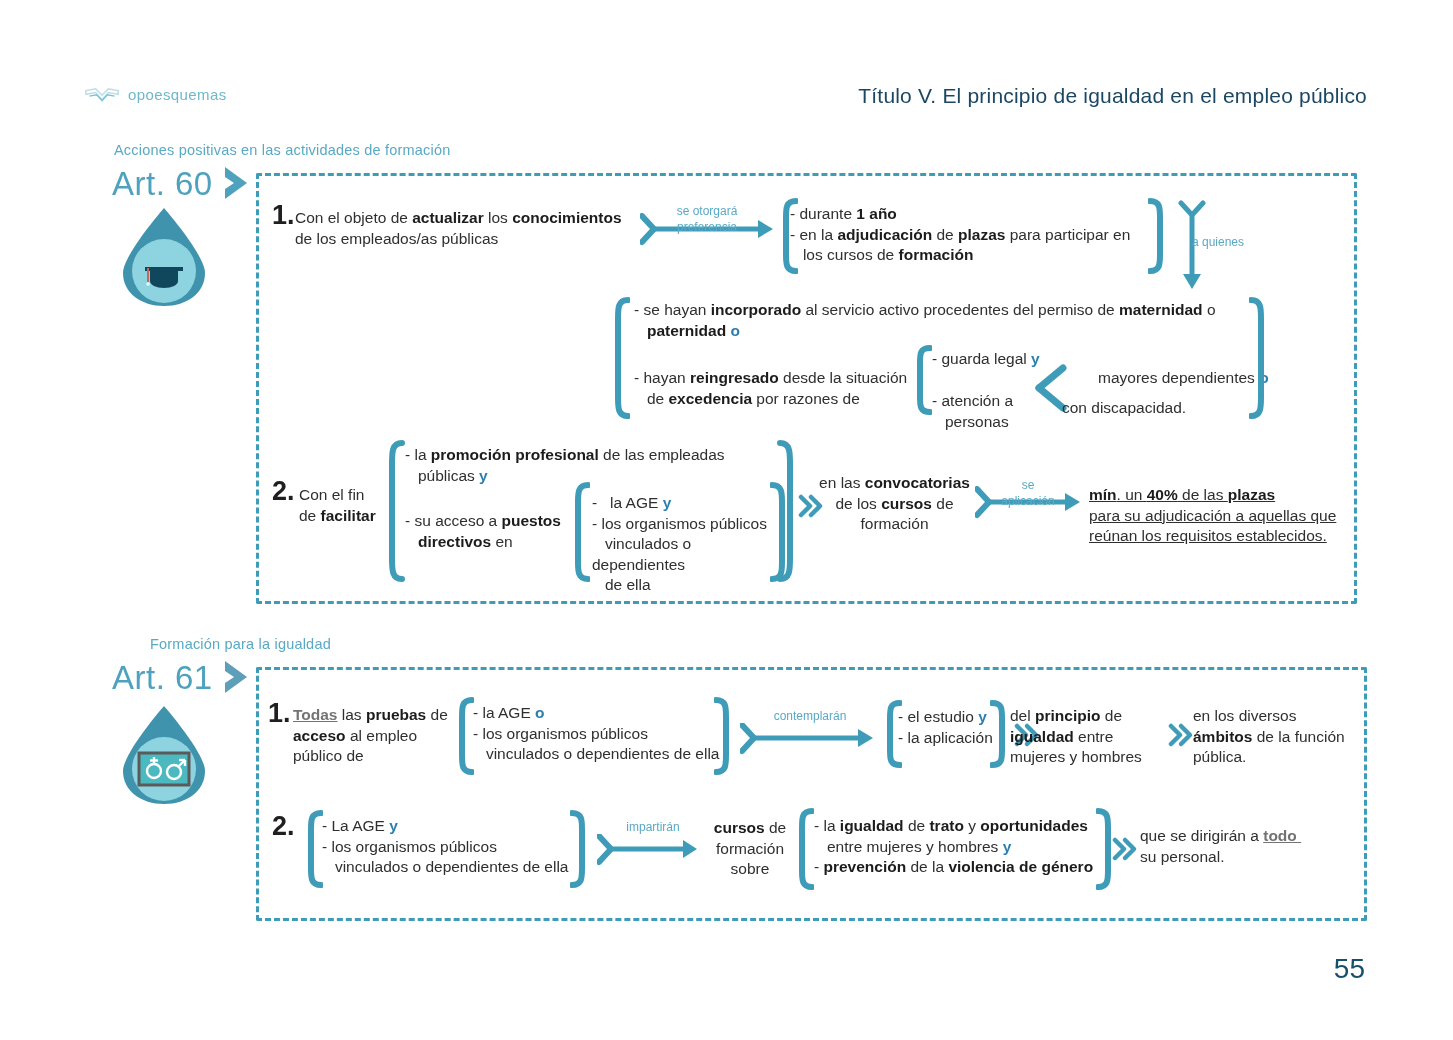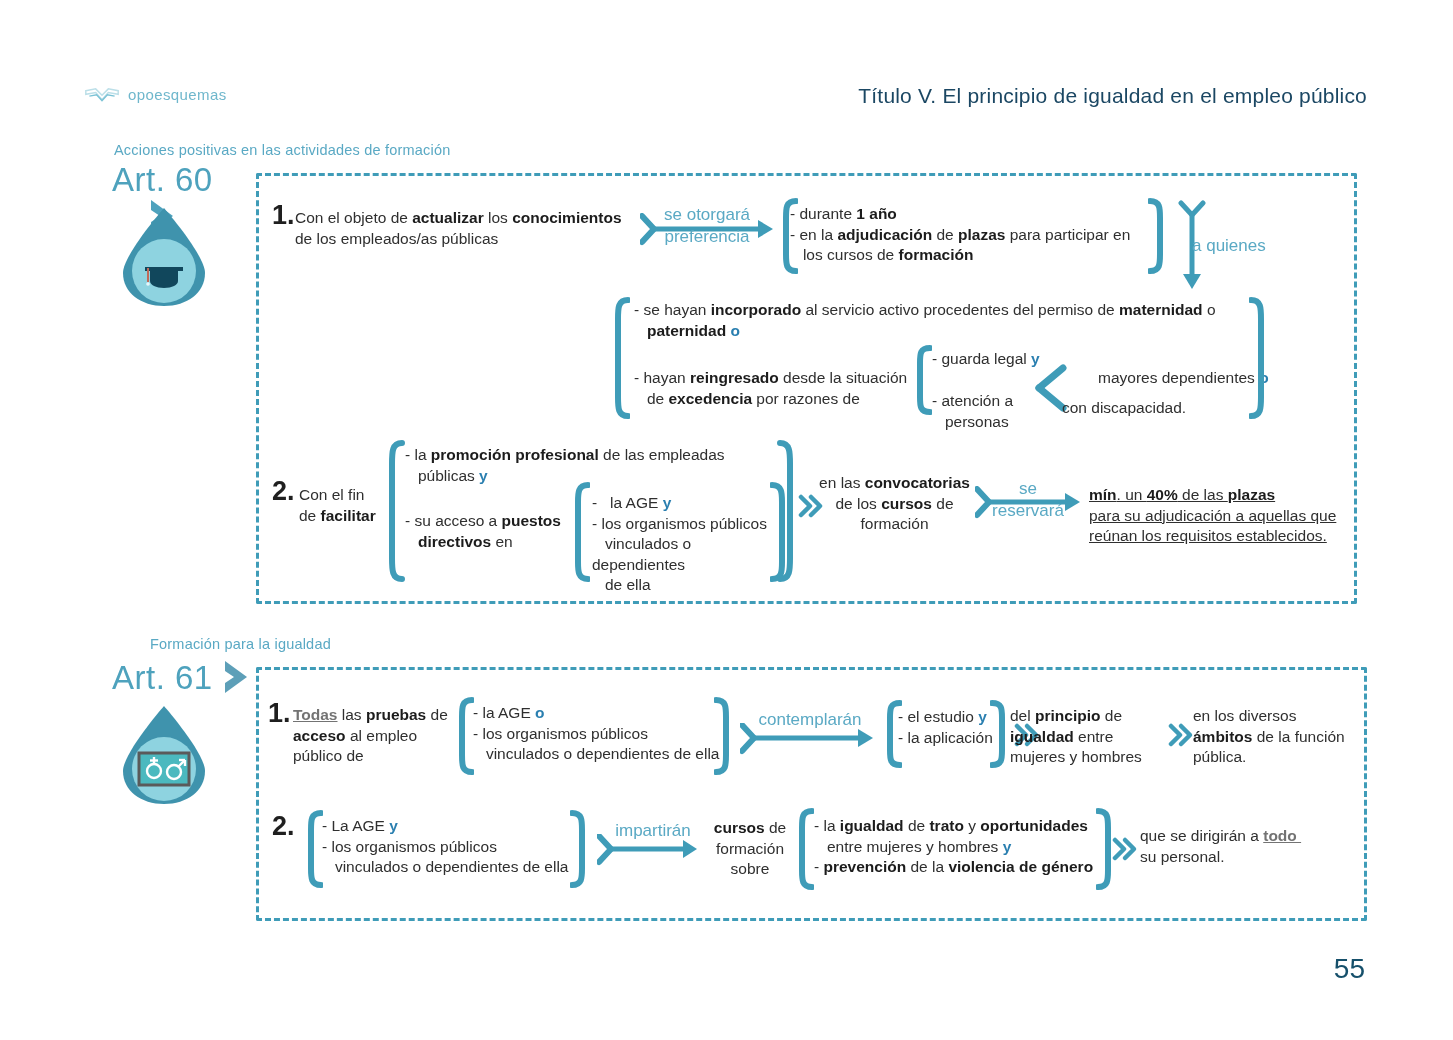--- a/index.html
+++ b/index.html
@@ -24,40 +24,40 @@
   
   .drop{position:absolute;width:94px;height:104px;}
   
   .frame{position:absolute;border:3px dashed #3f9cb8;border-radius:2px;}
   
   .t{position:absolute;font-size:15.5px;line-height:1.33;color:#2f2f2f;}
   .t b{font-weight:bold;color:#1c1c1c;}
   .t .lnk{color:#737373;text-decoration:underline;font-weight:bold;}
   .t .cj{color:#2a7fb0;font-weight:bold;}
   .num{position:absolute;font-size:27px;font-weight:bold;color:#1f1f1f;line-height:1;}
-  .lbl{position:absolute;font-size:17px;color:#5aa9c4;line-height:1.3;text-align:center;}
+  .lbl{position:absolute;font-size:12px;color:#5aa9c4;line-height:1.3;text-align:center;}
   .brace{position:absolute;}
   .arrow{position:absolute;}
   .pagenum{position:absolute;right:88px;bottom:55px;font-size:28px;color:#16506b;}
 </style>
 </head>
 <body>
 
 <div class="logo-wrap">
   <svg class="logo-mark" viewBox="0 0 40 24">
     <path d="M2 5 L13 3 L20 10 L27 3 L38 5 L38 9 L27 7 L20 15 L13 7 L2 9 Z" fill="none" stroke="#bcdfe8" stroke-width="1.6"></path>
     <path d="M6 11 L14 9.5 L20 16 L26 9.5 L34 11" fill="none" stroke="#7cc3d6" stroke-width="1.6"></path>
   </svg>
   <span class="logo-text">opoesquemas</span>
 </div>
 <div class="page-title">Título V. El principio de igualdad en el empleo público</div>
 
 <div class="sec-label" style="left:114px;top:142px;">Acciones positivas en las actividades de formación</div>
 
-<div class="art-badge" style="left:112px;top:163px;flex-direction:column;">
+<div class="art-badge" style="left:112px;top:163px;">
   <span class="art-txt">Art. 60</span>
   <svg class="chev" viewBox="0 0 42 40">
     <path d="M8 4 L30 20 L8 36 L8 26 L17 20 L8 14 Z" fill="#4ea2bd"></path>
   </svg>
 </div>
 
 <svg class="drop" style="left:117px;top:205px;" viewBox="0 0 94 104">
   <path d="M47 3 C47 3 88 50 88 68 C88 88 70 101 47 101 C24 101 6 88 6 68 C6 50 47 3 47 3 Z" fill="#3f93ad"></path>
   <circle cx="47" cy="66" r="32" fill="#8ed3e0"></circle>
   <g>
@@ -146,21 +146,21 @@
 </svg>
 <div class="t" style="left:812px;top:473px;width:165px;text-align:center;">en las <b>convocatorias</b><br>de los <b>cursos</b> de<br>formación</div>
 
 <svg class="arrow" style="left:975px;top:486px;" width="110" height="34" viewBox="0 0 110 34">
   <path d="M2 3 L14 16 L2 29" fill="none" stroke="#3f9cb8" stroke-width="6" stroke-linecap="round" stroke-linejoin="round"></path>
   <line x1="14" y1="16" x2="94" y2="16" stroke="#3f9cb8" stroke-width="5"></line>
   <path d="M90 7 L105 16 L90 25 Z" fill="#3f9cb8"></path>
 </svg>
 <div class="lbl" style="left:978px;top:478px;width:100px;">
   <span>se</span><br>
-  <span>reservará</span>
+  <span>aplicación</span>
 </div>
 
 <div class="t" style="left:1089px;top:485px;width:275px;text-decoration:underline;"><b>mín</b>. un <b>40%</b> de las <b>plazas</b><br>para su adjudicación a aquellas que<br>reúnan los requisitos establecidos.</div>
 
 <div class="sec-label" style="left:114px;top:636px;margin-left:36px;">Formación para la igualdad</div>
 
 <div class="art-badge" style="left:112px;top:657px;">
   <span class="art-txt">Art. 61</span>
   <svg class="chev" viewBox="0 0 42 40">
     <path d="M8 4 L30 20 L8 36 L8 26 L17 20 L8 14 Z" fill="#5d9fb8"></path>

